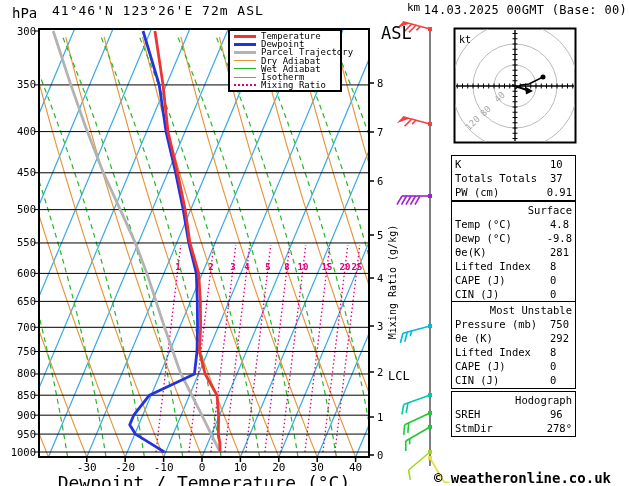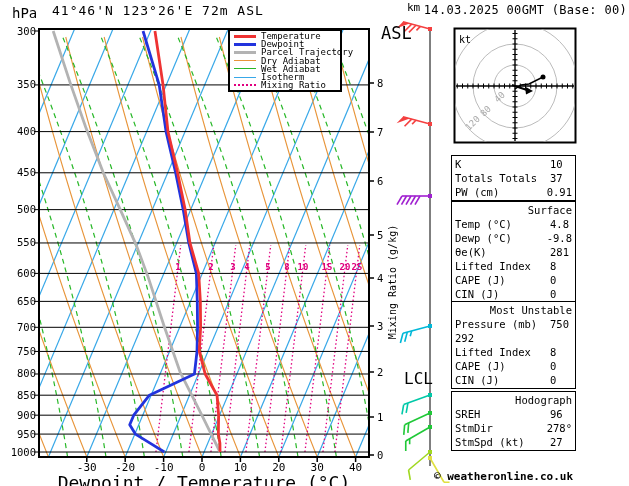--- a/index.html
+++ b/index.html
@@ -16,25 +16,25 @@
   .legend{left:228px;top:29px;width:114px;border:2px solid #000;background:#fff;padding:1px 0 1px 4px}
   .lrow{display:flex;align-items:center;height:8.2px}
   .lswatch{width:22px;margin-right:5px;flex:none}
   .llab{font-size:9px;white-space:nowrap}
   .panel-box{left:451px;width:125px;border:1.5px solid #000;background:#fff;
              padding:1px 3px;font-size:10.5px;line-height:14px}
   .prow{display:flex}
   .plab{width:95px;white-space:nowrap}
   .pval{flex:1;white-space:nowrap}
   .ptitle{text-align:right}
-  .credit{left:434px;top:470px;font-size:11px;font-weight:bold;white-space:nowrap}
+  .credit{left:434px;top:470px;font-size:14px;font-weight:bold;white-space:nowrap}
   .xtitle{left:39px;top:472px;width:330px;text-align:center;font-size:18px;white-space:nowrap}
   .mixlab{left:392px;top:282px;transform:translate(-50%,-50%) rotate(-90deg);
           font-size:10px;white-space:nowrap}
-  .lcl{left:404px;top:369px;font-size:16px}
+  .lcl{left:388px;top:369px;font-size:12px}
 </style>
 </head>
 <body>
 
 <div class="screen">
   <svg id="chart-svg" width="629" height="486" viewBox="0 0 629 486">
       <defs>
         <clipPath id="pc">
           <rect x="39" y="29" width="330" height="428"></rect>
         </clipPath>
@@ -425,20 +425,21 @@
           <span class="pval">0</span>
         </div>
       </div>
       <div class="abs panel-box" style="top: 301px;">
         <div class="ptitle">Most Unstable</div>
         <div class="prow">
           <span class="plab">Pressure (mb)</span>
           <span class="pval">750</span>
         </div>
         <div class="prow">
+          <span class="plab">θe (K)</span>
           <span class="pval">292</span>
         </div>
         <div class="prow">
           <span class="plab">Lifted Index</span>
           <span class="pval">8</span>
         </div>
         <div class="prow">
           <span class="plab">CAPE (J)</span>
           <span class="pval">0</span>
         </div>
@@ -450,21 +451,17 @@
       <div class="abs panel-box" style="top: 391px;">
         <div class="ptitle">Hodograph</div>
         <div class="prow">
           <span class="plab">SREH</span>
           <span class="pval">96</span>
         </div>
         <div class="prow">
           <span class="plab">StmDir</span>
           <span class="pval">278°</span>
         </div>
-        <div class="prow">
-          <span class="plab">StmSpd (kt)</span>
-          <span class="pval">27</span>
-        </div>
       </div>
     </div>
 
   <div class="abs credit">© weatheronline.co.uk</div>
 </div>
 
 </body></html>

